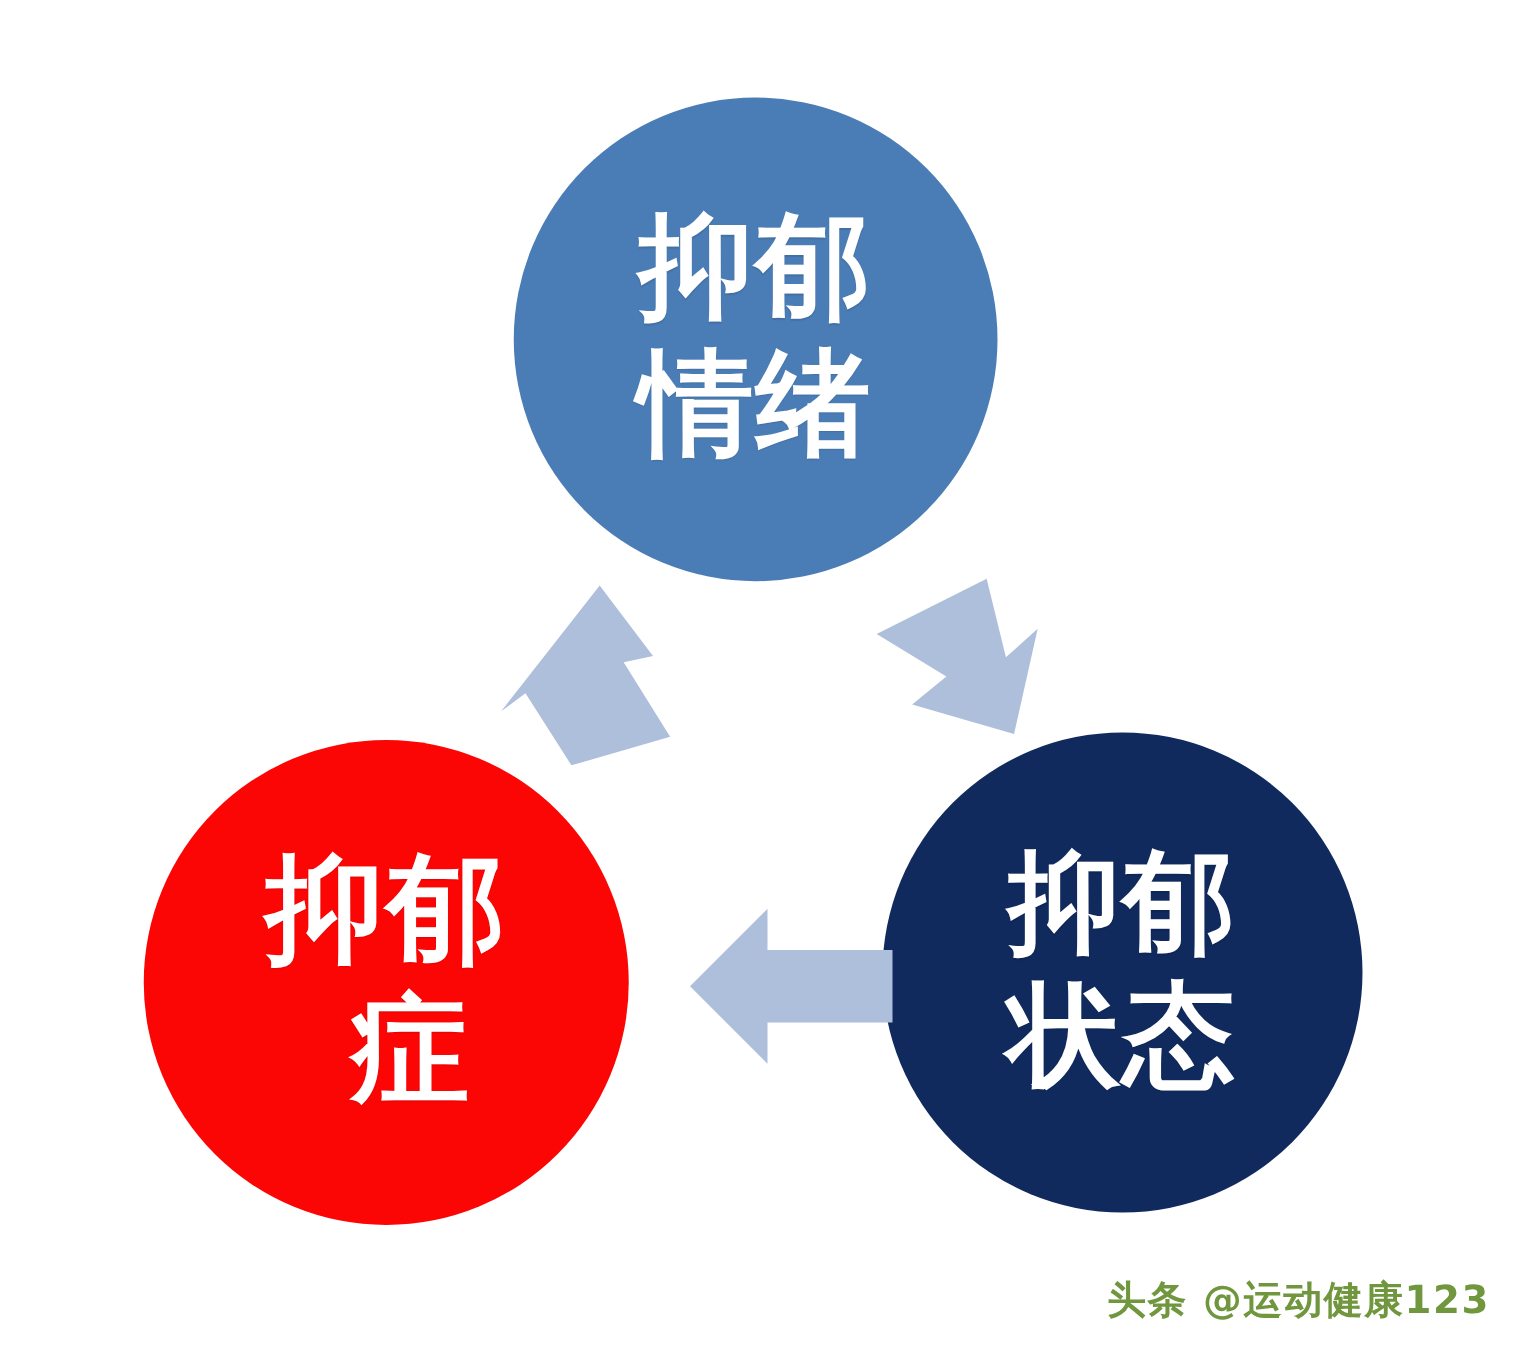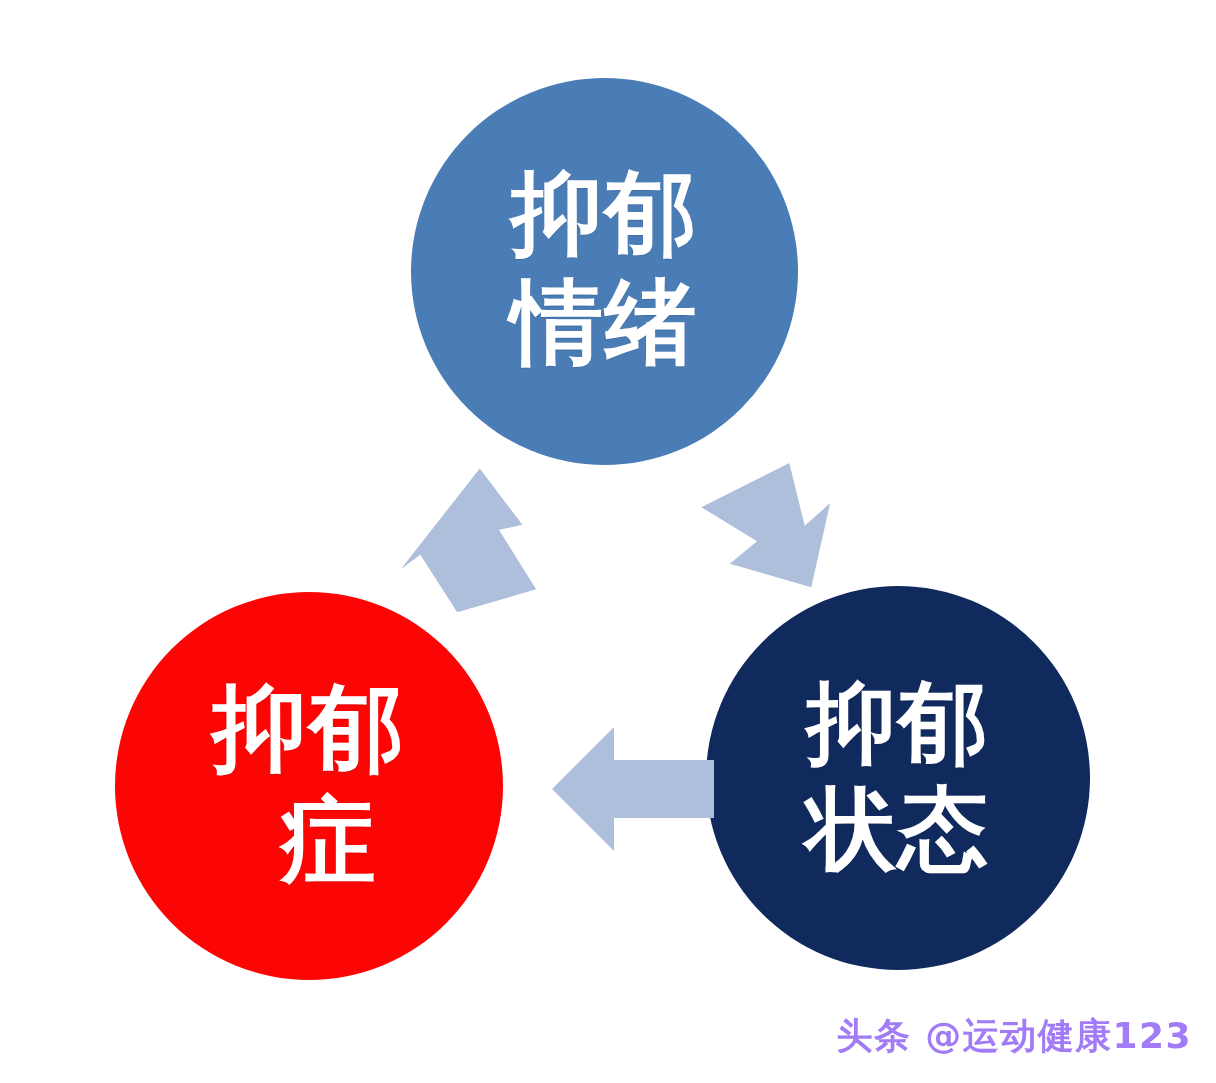--- a/index.html
+++ b/index.html
@@ -80,23 +80,23 @@
   }
 
   .arrow {
     position: absolute;
     pointer-events: none;
   }
   #watermark {
     position: absolute;
     right: 24px;
     bottom: 22px;
-    font-size: 36px;
+    font-size: 31px;
     font-weight: 700;
-    color: #8b5cf6;
+    color: #4d7c0f;
     opacity: 0.80;
     letter-spacing: 0.04em;
     white-space: nowrap;
     font-family: "DejaVu Sans", "Liberation Sans", sans-serif;
   }
 </style>
 </head>
 <body>
 
 <div id="canvas" style="background: rgb(255, 255, 255);">

